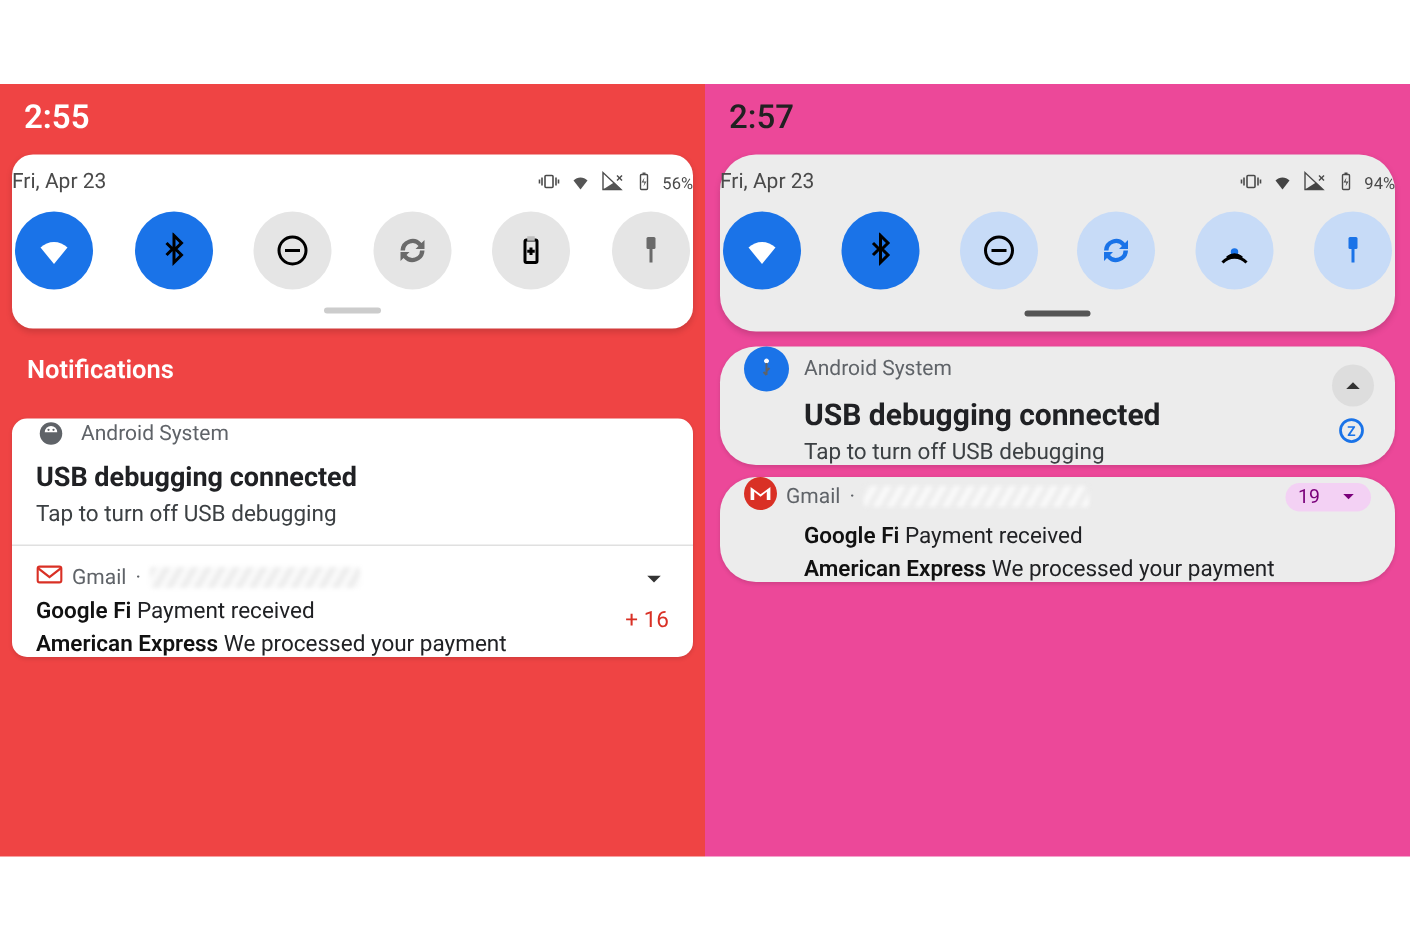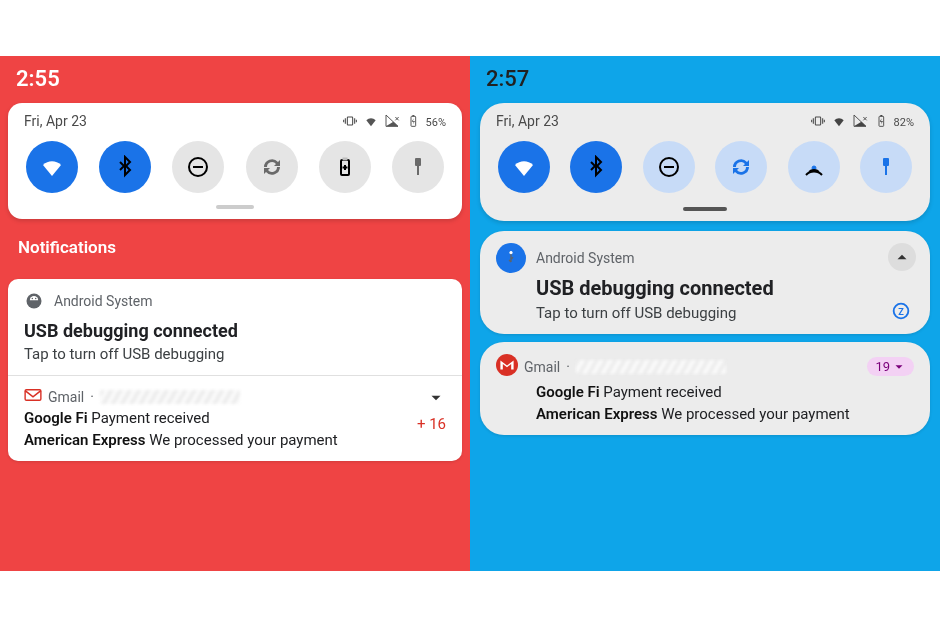--- a/index.html
+++ b/index.html
@@ -16,37 +16,37 @@
     width: 100%;
     height: 100%;
     padding: 56px 0;
   }
   .pane {
     flex: 1;
     min-width: 0;
     position: relative;
   }
   .pane-left  { background: #ef4444; }
-  .pane-right { background: #0ea5e9; }
+  .pane-right { background: #ec4899; }
 
   
   .sb-time {
     color: #fff;
     font-size: 22px;
     font-weight: 600;
     padding: 10px 16px 6px;
   }
   .pane-right .sb-time { color: #212121; font-weight: 500; }
 
   
   .qs-card {
     background: #fff;
     border-radius: 14px;
     margin: 6px 8px 12px;
-    padding: 10px 16px 14px;
+    padding: 10px 0 14px;
     box-shadow: 0 2px 4px rgba(0,0,0,0.15);
   }
   .pane-right .qs-card {
     background: #ececec;
     border-radius: 24px;
     margin: 6px 10px 10px;
   }
   .qs-row1 {
     display: flex;
     align-items: center;
@@ -98,21 +98,21 @@
     font-size: 17px;
     font-weight: 600;
     padding: 6px 18px 22px;
   }
 
   
   .notif {
     background: #fff;
     margin: 0 8px 8px;
     border-radius: 14px;
-    padding: 12px 16px;
+    padding: 0 16px;
     box-shadow: 0 1px 3px rgba(0,0,0,0.12);
     position: relative;
   }
   .pane-left .notif { border-radius: 10px; }
   .pane-right .notif {
     background: #ececec;
     border-radius: 24px;
     margin: 0 10px 8px;
   }
 
@@ -184,21 +184,21 @@
     font-size: 15px;
   }
   .pill {
     background: #f3d1f4;
     color: #7a007a;
     border-radius: 12px;
     font-size: 13px;
     padding: 2px 8px;
     display: inline-flex;
     align-items: center;
-    gap: 2px;
+    gap: 12px;
     margin-left: auto;
   }
   .pill svg { width: 14px; height: 14px; fill: #7a007a; }
 
   .gmail-logo svg { width: 18px; height: 14px; }
 </style>
 </head>
 <body>
 
 <svg width="0" height="0" style="position:absolute">
@@ -393,21 +393,21 @@
             </svg>
           <svg viewBox="0 0 24 24">
               <use href="#i-wifi-s"></use>
             </svg>
           <svg viewBox="0 0 24 24">
               <use href="#i-cell"></use>
             </svg>
           <svg viewBox="0 0 24 24">
               <use href="#i-batt-s"></use>
             </svg>
-          <span>82%</span>
+          <span>94%</span>
         </span>
       </div>
       <div class="qs-toggles">
         <div class="qs-toggle on">
             <svg viewBox="0 0 24 24">
               <use href="#i-wifi"></use>
             </svg>
           </div>
         <div class="qs-toggle on">
             <svg viewBox="0 0 24 24" style="stroke:#fff">

